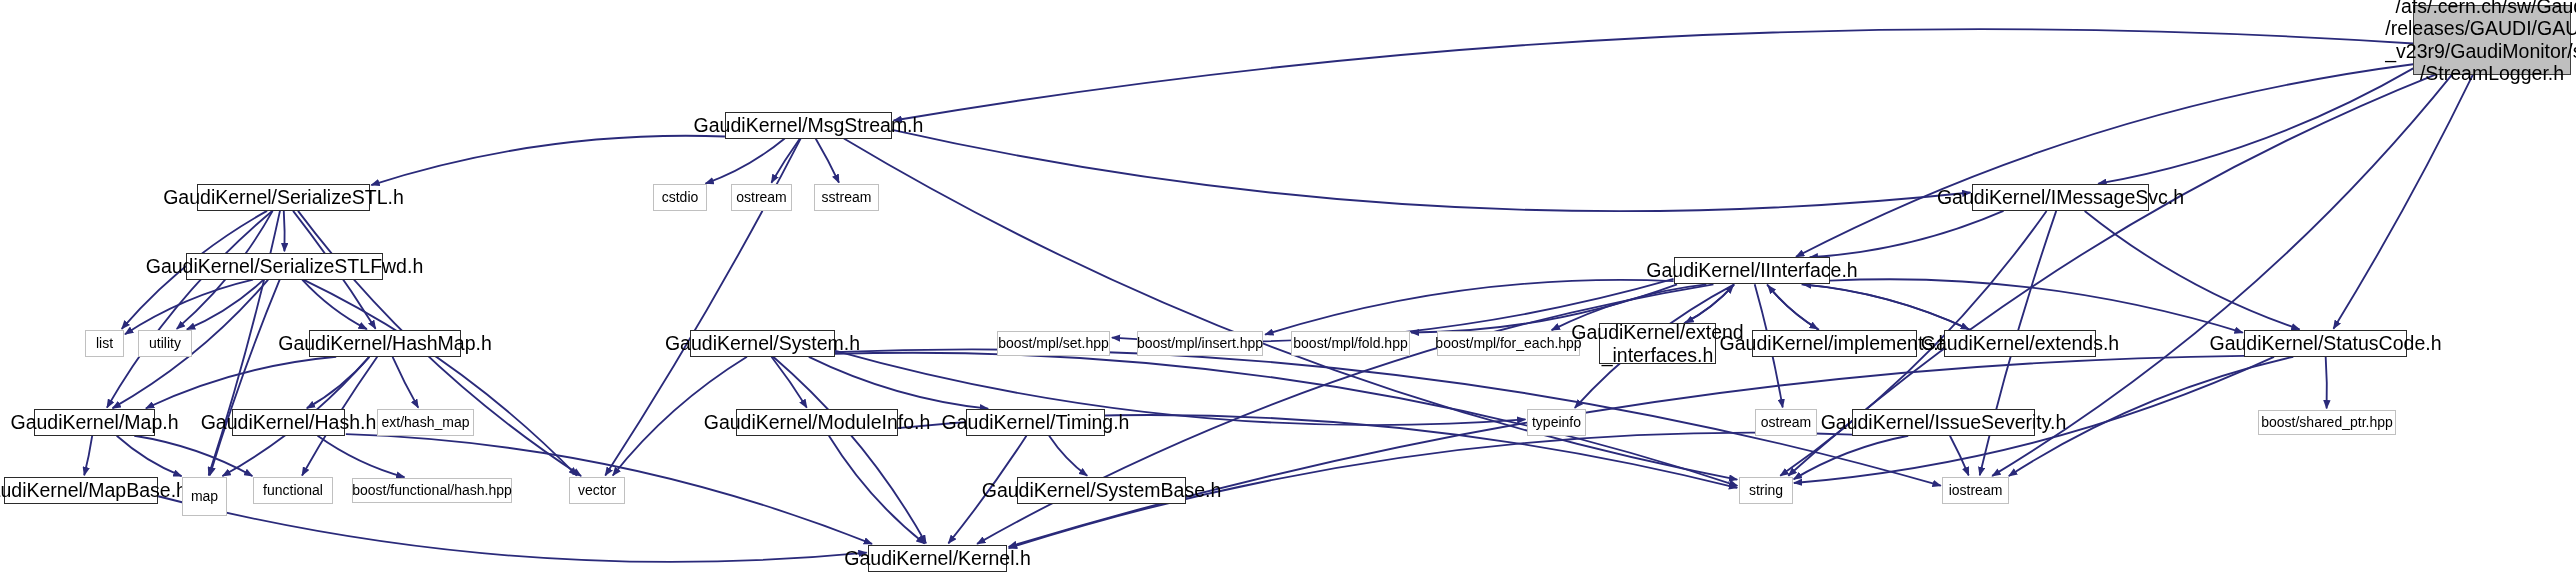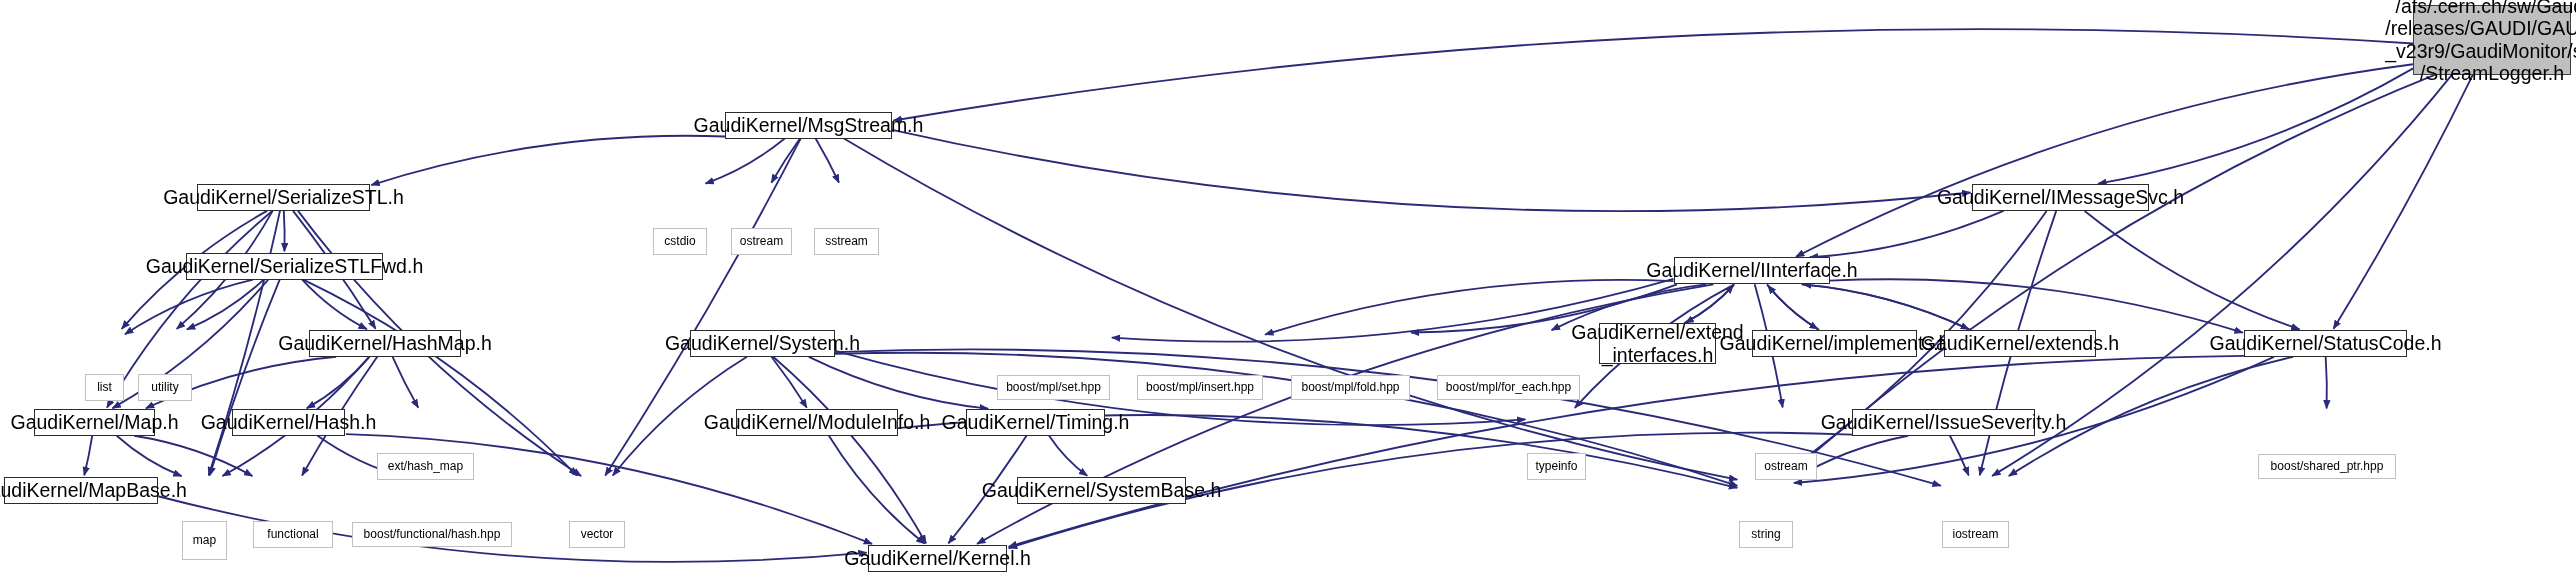--- a/index.html
+++ b/index.html
@@ -22,21 +22,21 @@
     background:#ffffff;
     border:0.9px solid #000000;
   }
   .node.root{
     background:#bfbfbf;
     border:0.9px solid #404040;
     font-size:19.5px;
     padding:1.9px 3.7px;
   }
   .node.hdr{ border:0.9px solid #2b2b2b; font-size:19.5px; }
-  .node.sys{ border:0.9px solid #c0c0c0; font-size:12px;margin-top:44px; }
+  .node.sys{ border:0.9px solid #c0c0c0; font-size:14px; }
   .node.two{ line-height:1.14; }
 </style>
 </head>
 <body>
 
 <div id="graph-root">
   <svg id="edges" viewBox="0 0 2772 621">
     <defs>
       <marker id="arrow" markerWidth="10" markerHeight="8" refX="9" refY="4" orient="auto" markerUnits="userSpaceOnUse">
         <path d="M0,0 L10,4 L0,8 z" fill="#2a2a7a"></path>

